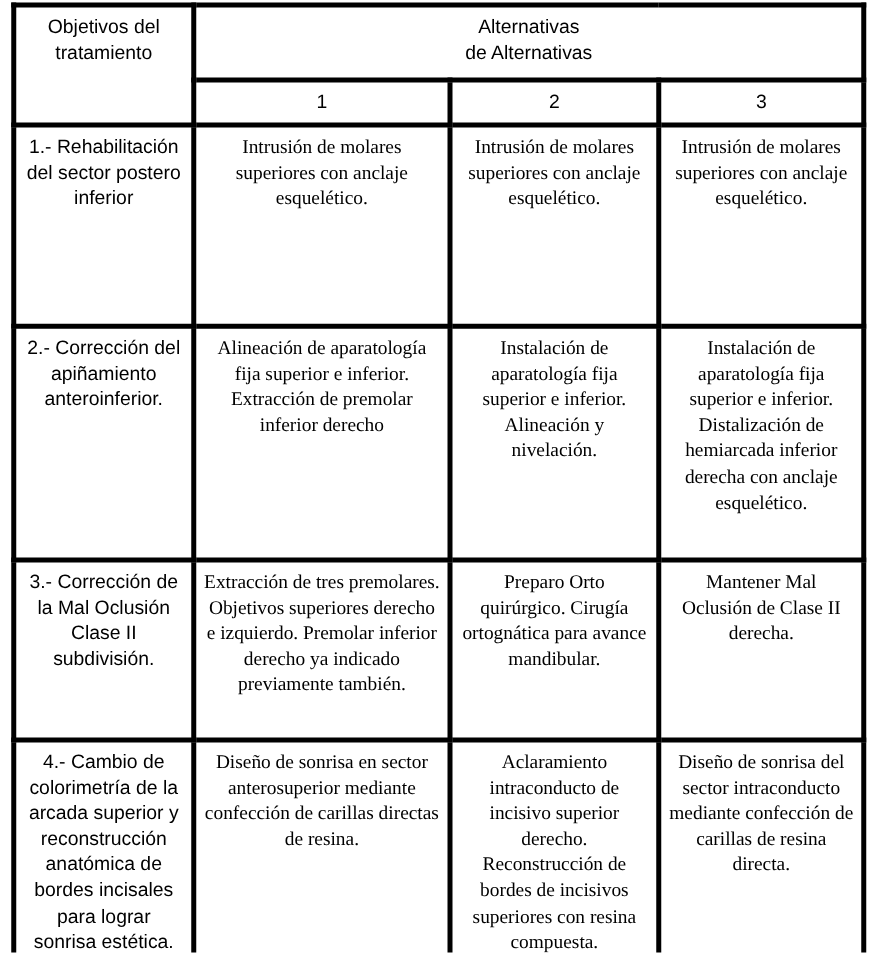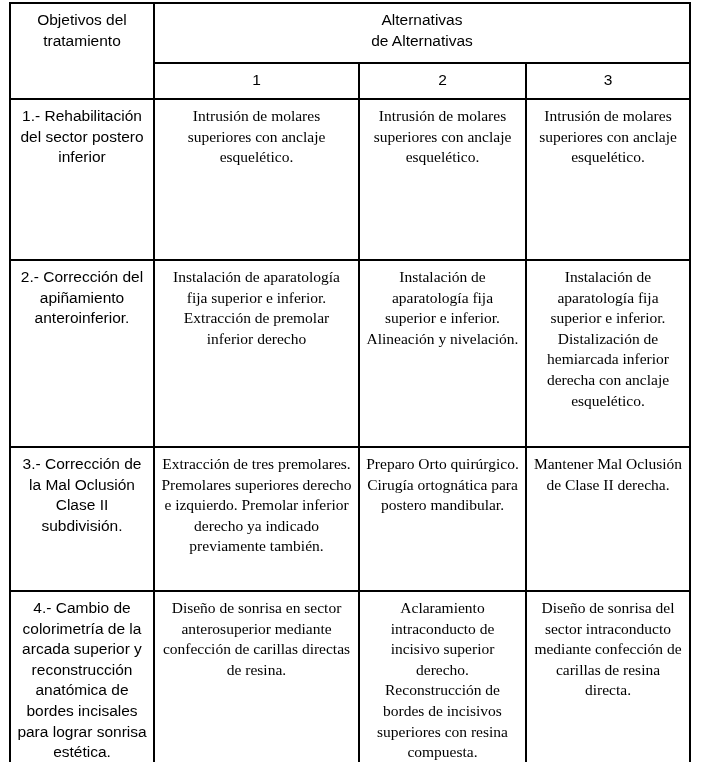--- a/index.html
+++ b/index.html
@@ -28,21 +28,21 @@
     left: 9px;
     top: 2px;
     width: 680px;
     border-collapse: collapse;
     table-layout: fixed;
     background: #ffffff;
   }
 
   table.objectives-table td,
   table.objectives-table th {
-    border: 2px solid #000000;
+    border: 4px solid #000000;
     vertical-align: top;
     text-align: center;
     padding: 6px 6px 4px 6px;
     font-size: 15.5px;
     line-height: 1.33;
     font-weight: normal;
     color: #000000;
     box-sizing: border-box;
   }
 
@@ -126,29 +126,29 @@
 
       <tr class="row-1">
         <td class="goal-cell">1.- Rehabilitación del sector postero inferior</td>
         <td class="alt-cell">Intrusión de molares superiores con anclaje esquelético.</td>
         <td class="alt-cell">Intrusión de molares superiores con anclaje esquelético.</td>
         <td class="alt-cell">Intrusión de molares superiores con anclaje esquelético.</td>
       </tr>
 
       <tr class="row-2">
         <td class="goal-cell">2.- Corrección del apiñamiento anteroinferior.</td>
-        <td class="alt-cell">Instalación de aparatología fija superior e inferior. Extracción de premolar inferior derecho</td>
+        <td class="alt-cell">Alineación de aparatología fija superior e inferior. Extracción de premolar inferior derecho</td>
         <td class="alt-cell">Instalación de aparatología fija superior e inferior. Alineación y nivelación.</td>
         <td class="alt-cell">Instalación de aparatología fija superior e inferior. Distalización de hemiarcada inferior derecha con anclaje esquelético.</td>
       </tr>
 
       <tr class="row-3">
         <td class="goal-cell">3.- Corrección de la Mal Oclusión Clase II subdivisión.</td>
-        <td class="alt-cell">Extracción de tres premolares. Premolares superiores derecho e izquierdo. Premolar inferior derecho ya indicado previamente también.</td>
-        <td class="alt-cell">Preparo Orto quirúrgico. Cirugía ortognática para postero mandibular.</td>
+        <td class="alt-cell">Extracción de tres premolares. Objetivos superiores derecho e izquierdo. Premolar inferior derecho ya indicado previamente también.</td>
+        <td class="alt-cell">Preparo Orto quirúrgico. Cirugía ortognática para avance mandibular.</td>
         <td class="alt-cell">Mantener Mal Oclusión de Clase II derecha.</td>
       </tr>
 
       <tr class="row-4">
         <td class="goal-cell">4.- Cambio de colorimetría de la arcada superior y reconstrucción anatómica de bordes incisales para lograr sonrisa estética.</td>
         <td class="alt-cell">Diseño de sonrisa en sector anterosuperior mediante confección de carillas directas de resina.</td>
         <td class="alt-cell">Aclaramiento intraconducto de incisivo superior derecho. Reconstrucción de bordes de incisivos superiores con resina compuesta.</td>
         <td class="alt-cell">Diseño de sonrisa del sector intraconducto mediante confección de carillas de resina directa.</td>
       </tr>
     </tbody>

